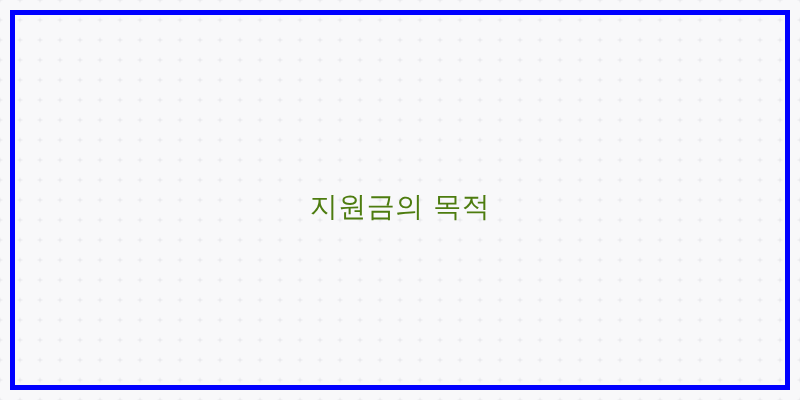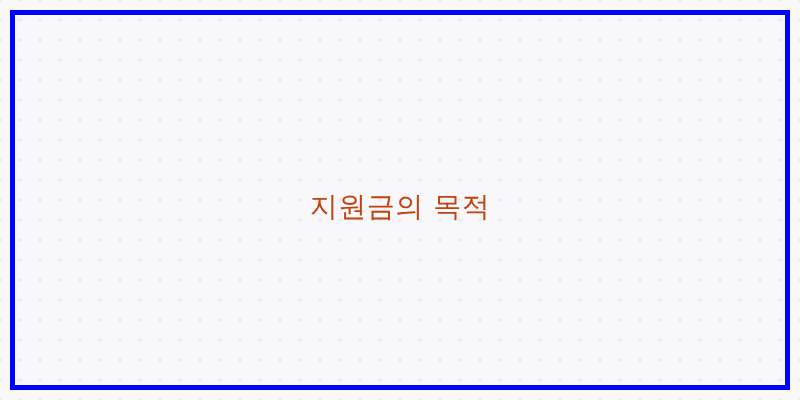--- a/index.html
+++ b/index.html
@@ -70,16 +70,16 @@
     <defs>
       <pattern id="plusgrid" x="-2.5" y="-2.5" width="20" height="20" patternUnits="userSpaceOnUse">
         <path d="M2.5 0.2 L2.5 4.8 M0.2 2.5 L4.8 2.5" stroke="#e6e6ea" stroke-width="1.1" fill="none" stroke-linecap="butt"></path>
       </pattern>
     </defs>
     <rect x="0" y="0" width="800" height="400" fill="#f8f8fa"></rect>
     <rect x="0" y="0" width="800" height="400" fill="url(#plusgrid)"></rect>
   </svg>
 
   <div id="frame" style="border-color: rgb(0, 0, 255); border-width: 5px;">
-    <div id="heading" style="color: #c2410c; font-size: 28px;">지원금의 목적</div>
+    <div id="heading" style="color: #4d7c0f; font-size: 28px;">지원금의 목적</div>
   </div>
 
 </div>
 
 </body></html>

